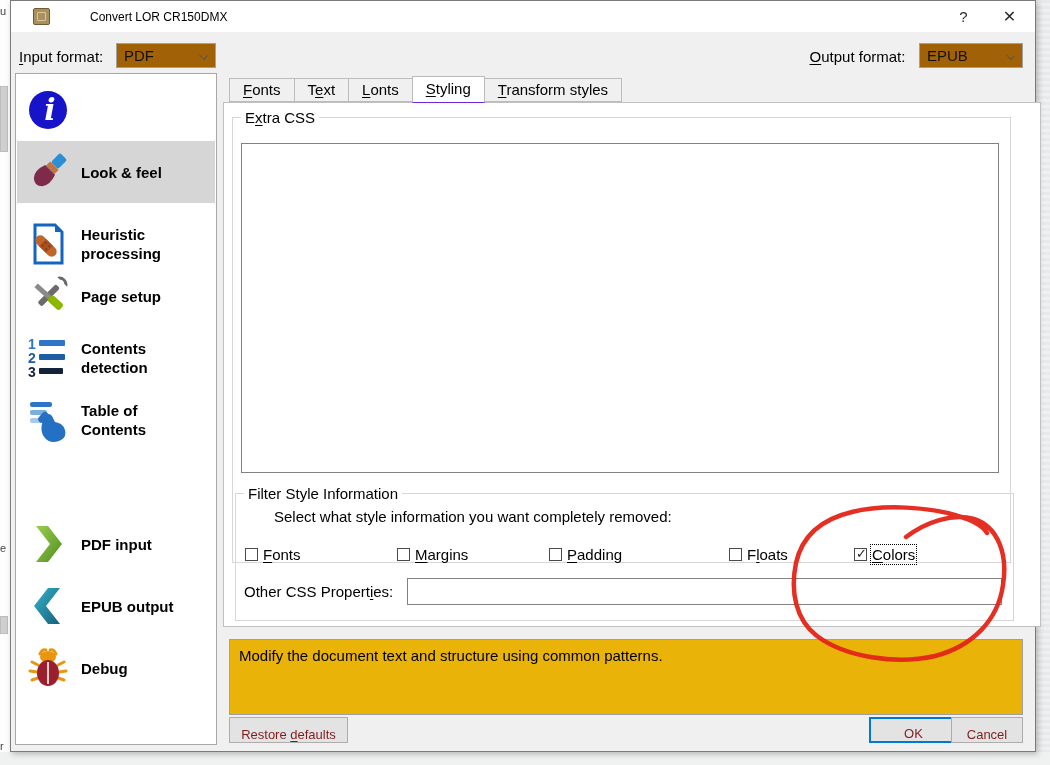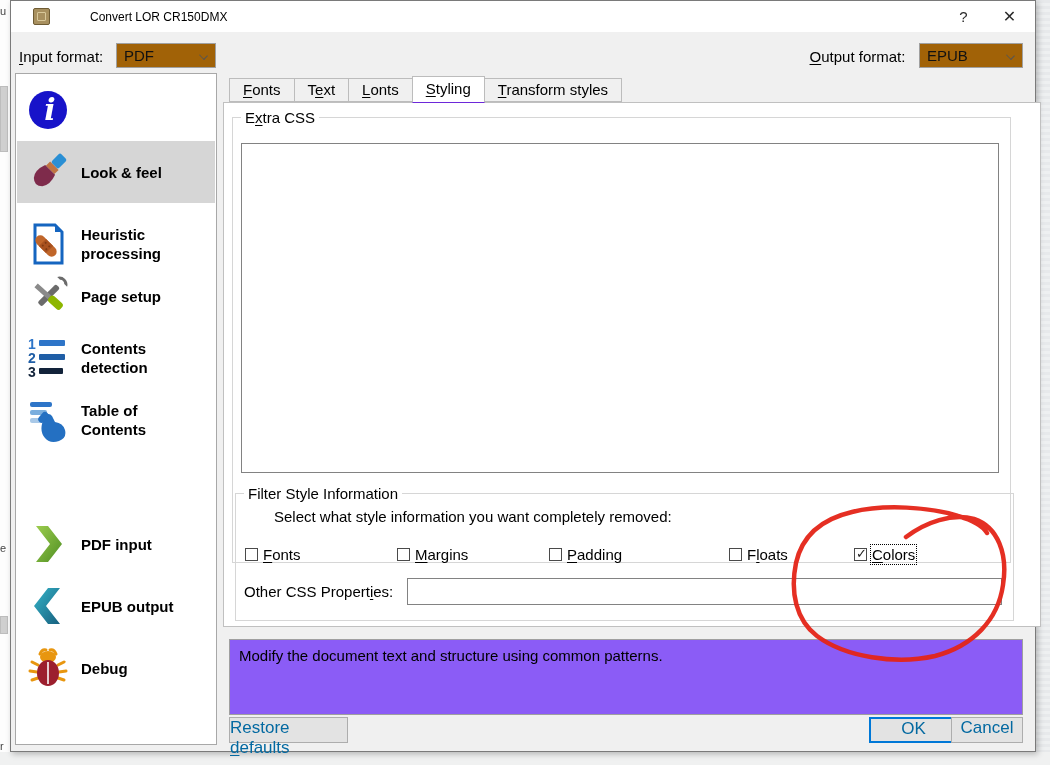--- a/index.html
+++ b/index.html
@@ -67,24 +67,24 @@
   .cb .box { width:13px; height:13px; background:#fff; border:1px solid #4a4a4a; margin-right:5px;
     position:relative; display:inline-block; }
   .cb .tick { position:absolute; left:1px; top:-3px; font-size:13px; color:#222; }
   .cbl.focus-dotted { outline:1px dotted #000; outline-offset:1px; }
   .other-label { position:absolute; left:8px; top:89px; font-size:15px; color:#000; }
   .other-input { position:absolute; left:171px; top:84px; width:595px; height:27px;
     background:#fff; border:1px solid #828282; font-size:14px; padding:0 5px;
     font-family:"Liberation Sans", sans-serif; }
 
   .desc-box { position:absolute; left:218px; top:638px; width:794px; height:76px;
-    background:#8b5cf6; border:1px solid #9f9f9f; font-size:15px; color:#000; padding:7px 9px; }
+    background:#eab308; border:1px solid #9f9f9f; font-size:15px; color:#000; padding:7px 9px; }
 
   .btn { position:absolute; top:716px; height:26px; background:#e3e3e3; border:1px solid #adadad;
-    font-size:17px; color:#0369a1; display:flex; align-items:flex-start; justify-content:center; }
+    font-size:13px; color:#7f1d1d; display:flex; align-items:flex-end; justify-content:center; }
   .restore-btn { left:218px; width:119px; }
   .ok-btn { left:858px; width:89px; border:2px solid #0078d7; }
   .cancel-btn { left:940px; width:72px; }
 
   u { text-decoration:underline; text-underline-offset:2px; }
 
   .anno-svg { position:absolute; left:0; top:0; width:1050px; height:765px; pointer-events:none; z-index:10; }
 </style>
 </head>
 <body>

